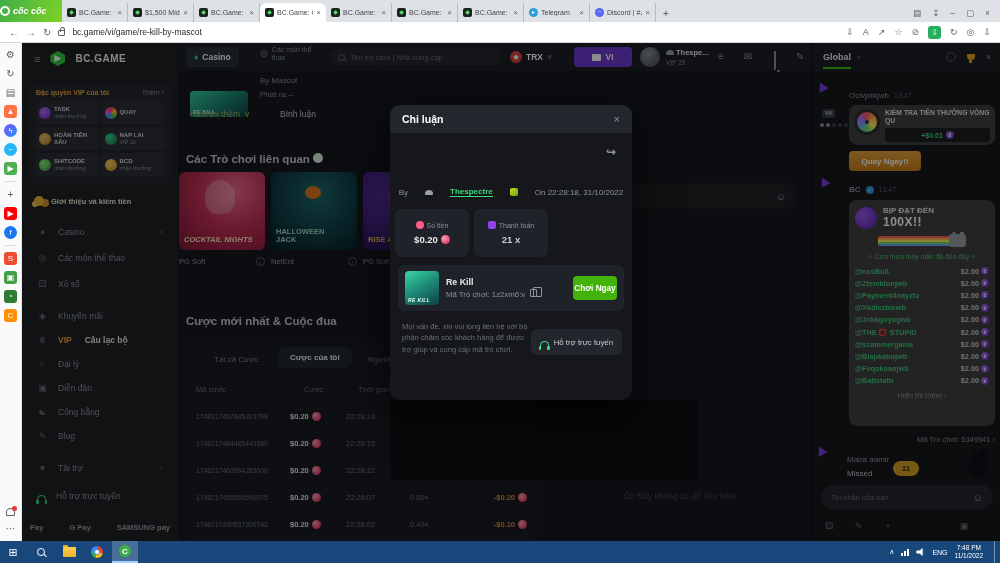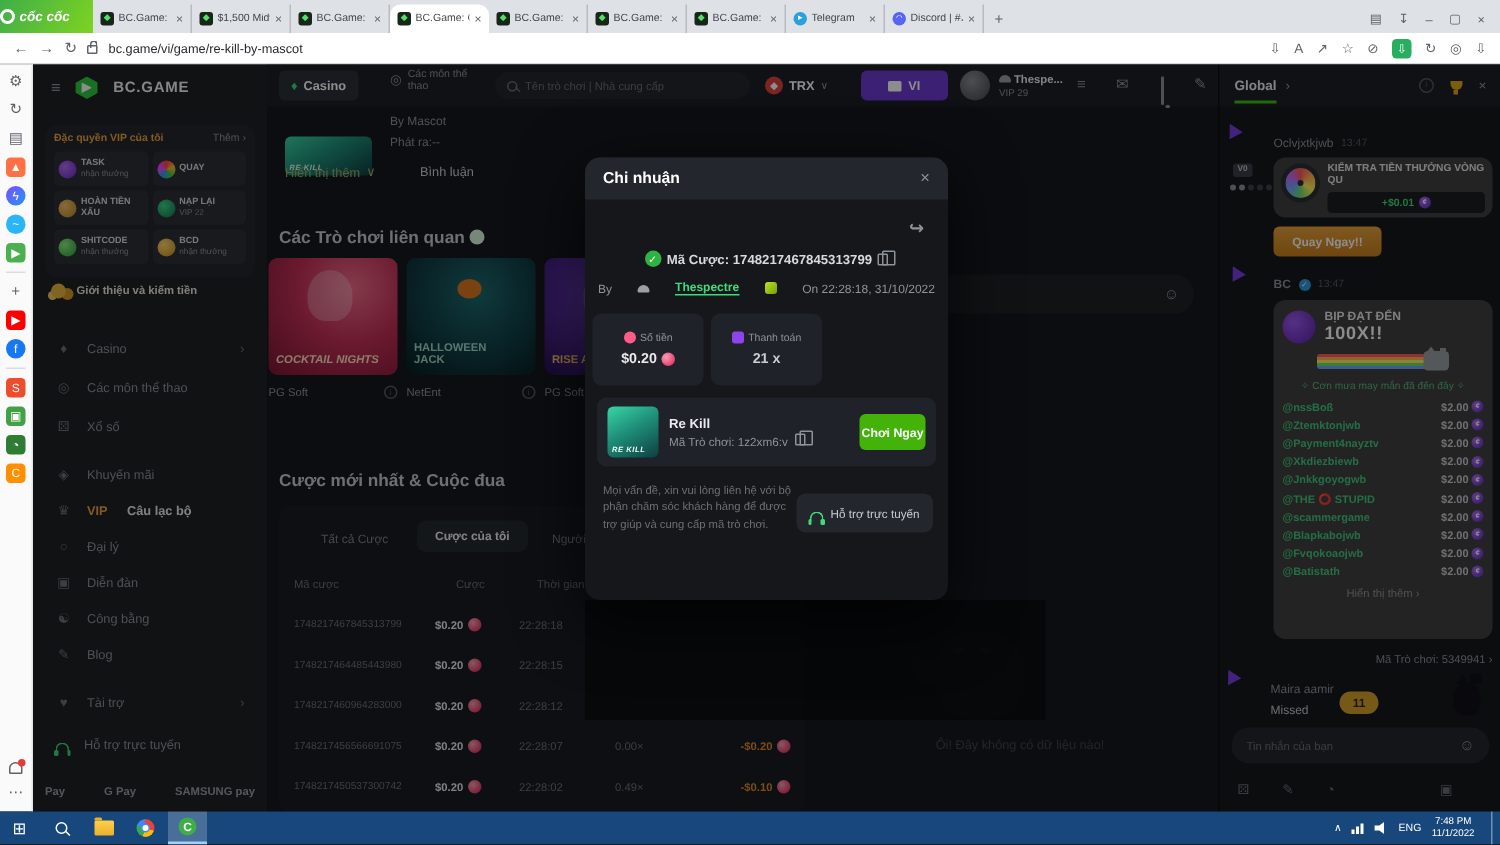--- a/index.html
+++ b/index.html
@@ -75,21 +75,21 @@
 .tile{background:#2d3138;border-radius:4px;height:23px;display:flex;align-items:center;gap:3px;padding:0 3px;overflow:hidden}
 .tico{width:12px;height:12px;border-radius:50%;flex:0 0 12px}
 .tile:nth-child(1) .tico{background:radial-gradient(circle at 35% 35%,#b06ef5,#6d28c9)}
 .tile:nth-child(2) .tico{background:conic-gradient(#f44,#fb3,#4c4,#39f,#f4f,#f44)}
 .tile:nth-child(3) .tico{background:radial-gradient(circle at 35% 35%,#f3c566,#b8812a)}
 .tile:nth-child(4) .tico{background:radial-gradient(circle at 35% 35%,#39d98a,#14734a)}
 .tile:nth-child(5) .tico{background:radial-gradient(circle at 35% 35%,#8ef07f,#2f9e3f)}
 .tile:nth-child(6) .tico{background:radial-gradient(circle at 35% 35%,#ffd76a,#c7901c)}
 .tlab{font-size:6px;font-weight:bold;color:#d9dce0;line-height:1.1}
 .tsub{font-size:5.5px;color:#8d939a;line-height:1.1}
-.refer{left:8px;top:146px;width:140px;height:24px;display:flex;align-items:flex-start;gap:7px;padding:0 4px}
+.refer{left:8px;top:146px;width:140px;height:24px;display:flex;align-items:center;gap:7px;padding:0 4px}
 .coinsic{width:10px;height:10px;border-radius:50%;background:#e9b63d;box-shadow:6px 2px 0 -1px #d49a26,-4px 3px 0 -2px #f3cd6e}
 .referlbl{font-size:7.5px;font-weight:bold;color:#efe9da}
 .mi{left:0;width:156px;height:22px;display:flex;align-items:center;gap:10px;padding:0 15px;color:#8d939a;font-size:8.5px}
 .mi .ic{width:11px;text-align:center;font-size:9px;color:#6d7378;flex:0 0 11px}
 .mi .chev{margin-left:auto;font-size:9px;color:#6d7378}
 .viporange{color:#f1a43d;font-weight:bold}
 .vipwhite{color:#e8eaed;font-weight:bold;margin-left:3px}
 .headset{width:9px;height:6px;border:1.6px solid #3eda7d;border-bottom:none;border-radius:5px 5px 0 0;position:relative;margin-top:3px}
 .headset::before,.headset::after{content:"";position:absolute;bottom:-3px;width:2.5px;height:4px;background:#3eda7d;border-radius:1px}
 .headset::before{left:-2px}.headset::after{right:-2px}
@@ -761,29 +761,24 @@
       <span>◔</span>
       <span style="margin-left:48px">▣</span>
     </div>
   </div>
 
   <div class="abs overlay"></div>
   <div class="abs darkrect"></div>
 
   <div class="abs modal">
     <div class="mhead">
-      <span class="mtitle">Chi nhuận</span>
+      <span class="mtitle">Chi luận</span>
       <span class="mx">×</span>
     </div>
     <span class="mshare">↪</span>
-    <div class="midrow">
-      <span class="chk">✓</span>
-      <span class="mid">Mã Cược: 1748217467845313799</span>
-      <span class="copyic"></span>
-    </div>
     <div class="mbyrow">
       <span>By</span>
       <span class="helm"></span>
       <span class="muser">Thespectre</span>
       <span class="vbadge"></span>
       <span>On 22:28:18, 31/10/2022</span>
     </div>
     <div class="stats">
 
     <div class="stat">

